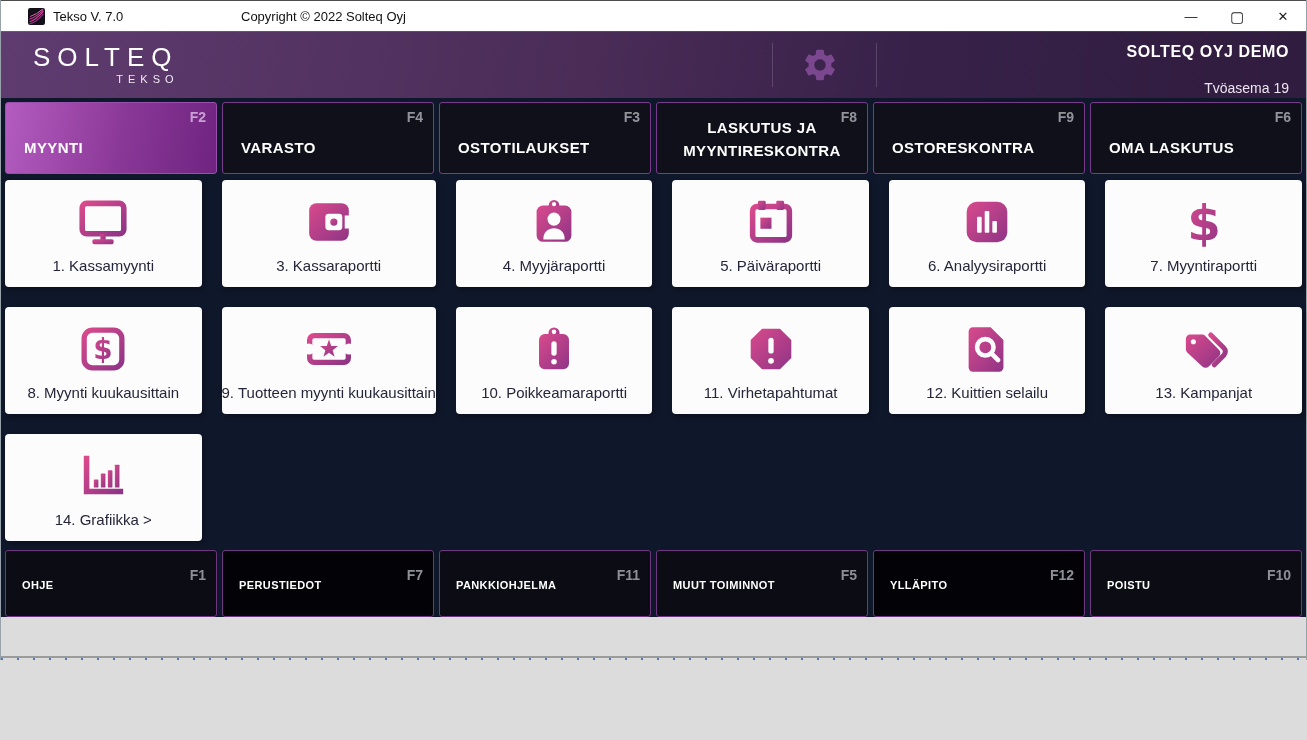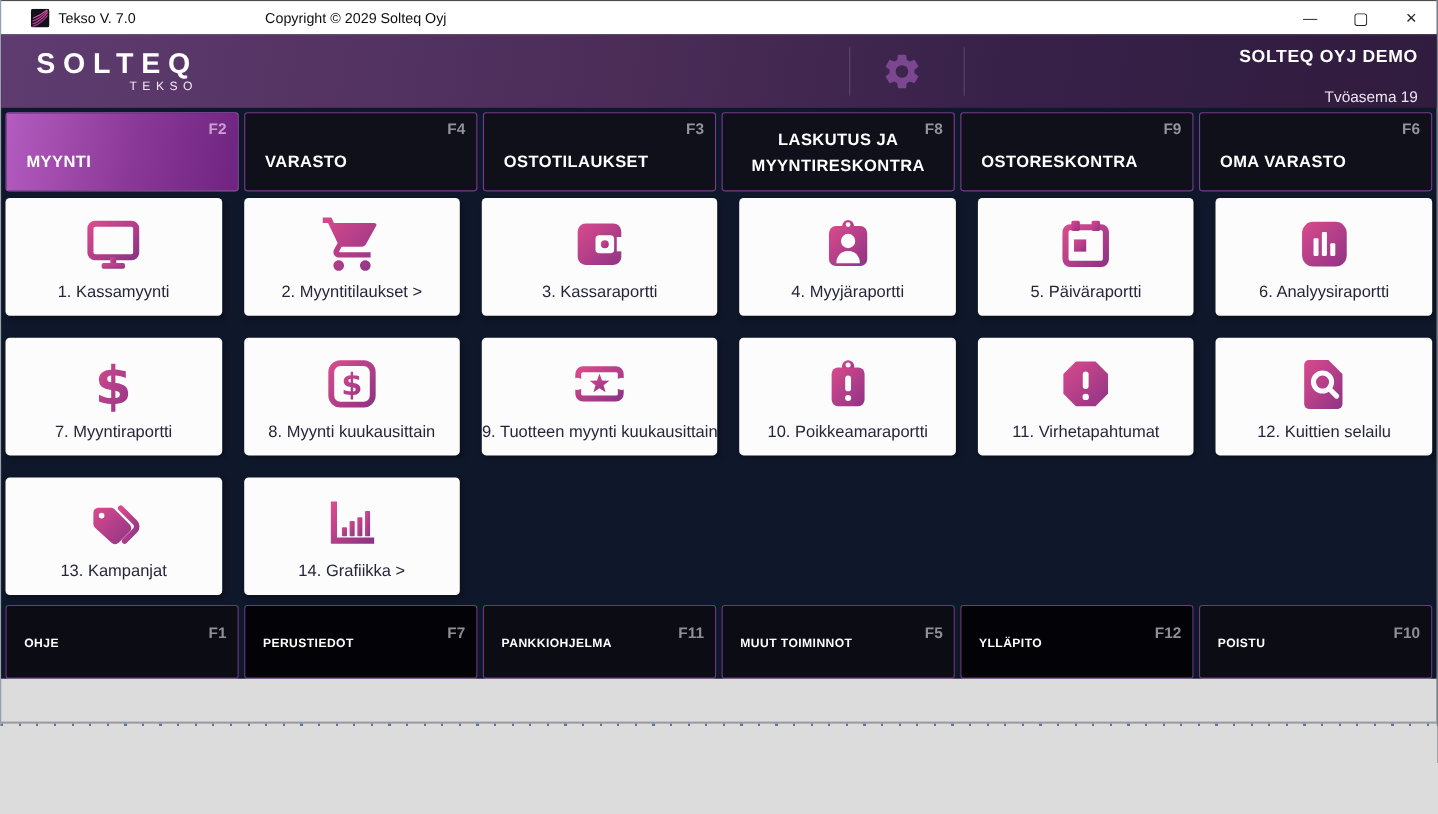--- a/index.html
+++ b/index.html
@@ -17,21 +17,21 @@
   .win-controls { position:absolute; right:0; top:0; height:31px; display:flex; }
   .win-btn { width:46px; height:31px; display:flex; align-items:center; justify-content:center;
              font-size:13px; color:#222; cursor:default; }
   .win-btn.max { font-size:15px; }
 
   
   .header { height:67px; flex:0 0 auto; position:relative;
             background:linear-gradient(100deg,#5f3c70 0%,#4a2c57 45%,#372149 70%,#301c3e 100%);
             box-shadow:inset 0 1px 0 rgba(255,255,255,0.12); }
   .logo { position:absolute; left:32px; top:13px; color:#fff; }
-  .logo-primary { font-size:26px; font-weight:bold; letter-spacing:7px; line-height:1; }
+  .logo-primary { font-size:26px; font-weight:normal; letter-spacing:7px; line-height:1; }
   .logo-secondary { font-size:11px; letter-spacing:5px; text-align:right; margin-top:3px; color:#f2e9f5; }
   .header-divider { position:absolute; top:12px; width:1px; height:44px; background:rgba(255,255,255,0.16); }
   .divider-left { left:771px; } .divider-right { left:875px; }
   .gear { position:absolute; left:800px; top:15px; width:38px; height:38px; cursor:pointer; }
   .header-right { position:absolute; right:17px; top:12px; text-align:right; color:#fff; }
   .header-company { font-size:16px; font-weight:bold; letter-spacing:0.6px; }
   .header-workstation { font-size:14px; margin-top:19px; color:#ece4f0; }
 
   
   .cols6 { display:grid; grid-template-columns:repeat(6,1fr); gap:5px; padding:0 4px; flex:0 0 auto; }
@@ -86,21 +86,21 @@
 
   <div class="titlebar">
     <svg class="app-icon" viewBox="0 0 16 16">
       <rect width="16" height="16" rx="2" fill="#14101a"></rect>
       <path d="M1.5 13 Q8 11 14.5 3" stroke="#d6408c" stroke-width="1.1" fill="none"></path>
       <path d="M1.5 10.5 Q8 8.5 14.5 1.5" stroke="#b03a9a" stroke-width="1.1" fill="none"></path>
       <path d="M1.5 15 Q8 13.5 14.5 5.5" stroke="#8f3486" stroke-width="1.1" fill="none"></path>
       <path d="M2 8 Q8 6 14 1" stroke="#e06aa6" stroke-width="0.9" fill="none"></path>
     </svg>
     <span class="titlebar-title">Tekso V. 7.0</span>
-    <span class="titlebar-copyright">Copyright © 2029 Solteq Oyj</span>
+    <span class="titlebar-copyright">Copyright © 2022 Solteq Oyj</span>
     <div class="win-controls">
       <div class="win-btn">—</div>
       <div class="win-btn max">▢</div>
       <div class="win-btn">✕</div>
     </div>
   </div>
 
   <div class="header">
     <div class="logo">
       <div class="logo-primary">SOLTEQ</div>
@@ -133,45 +133,37 @@
     <div class="tab">
       <span class="tab-fkey">F8</span>
       <span class="tab-label center">LASKUTUS JA MYYNTIRESKONTRA</span>
     </div>
     <div class="tab">
       <span class="tab-fkey">F9</span>
       <span class="tab-label">OSTORESKONTRA</span>
     </div>
     <div class="tab">
       <span class="tab-fkey">F6</span>
-      <span class="tab-label">OMA VARASTO</span>
+      <span class="tab-label">OMA LASKUTUS</span>
     </div>
   </div>
 
   <div class="cols6 tile-grid">
 
     <div class="tile">
       <div class="tile-icon">
         <svg viewBox="0 0 24 24">
           <rect x="3.4" y="4.3" width="17.2" height="12.6" rx="1.8" fill="none" stroke="url(#ig)" stroke-width="2.3"></rect>
           <rect x="10.9" y="16.9" width="2.2" height="2.5" fill="url(#ig)"></rect>
           <rect x="7.6" y="19.1" width="8.8" height="2.1" rx="0.7" fill="url(#ig)"></rect>
         </svg>
       </div>
       <div class="tile-label">1. Kassamyynti</div>
     </div>
 
-    <div class="tile">
-      <div class="tile-icon">
-        <svg viewBox="0 0 24 24">
-          <path fill="url(#ig)" d="M7 18c-1.1 0-1.99.9-1.99 2S5.9 22 7 22s2-.9 2-2-.9-2-2-2zm10 0c-1.1 0-1.99.9-1.99 2s.89 2 1.99 2 2-.9 2-2-.9-2-2-2zm-9.83-3.25l.03-.12.9-1.63h7.45c.75 0 1.41-.41 1.75-1.03l3.86-7.01c.17-.3-.05-.96-.88-.96H5.21l-.94-2H1v2h2l3.6 7.59-1.35 2.45c-.16.28-.25.61-.25.96 0 1.1.9 2 2 2h12v-2H7.42c-.13 0-.25-.11-.25-.25z"></path>
-        </svg>
-      </div>
-      <div class="tile-label">2. Myyntitilaukset &gt;</div>
-    </div>
 
     <div class="tile">
       <div class="tile-icon">
         <svg viewBox="0 0 24 24">
           <rect x="3.8" y="4.2" width="16.4" height="15.6" rx="3" fill="url(#ig)"></rect>
           <rect x="10.5" y="8.6" width="7" height="6.8" rx="1.4" fill="#fcfcfc"></rect>
           <rect x="18.5" y="9.3" width="2.5" height="5.4" fill="#fcfcfc"></rect>
           <circle cx="14" cy="12" r="1.5" fill="url(#ig)"></circle>
         </svg>
       </div>

